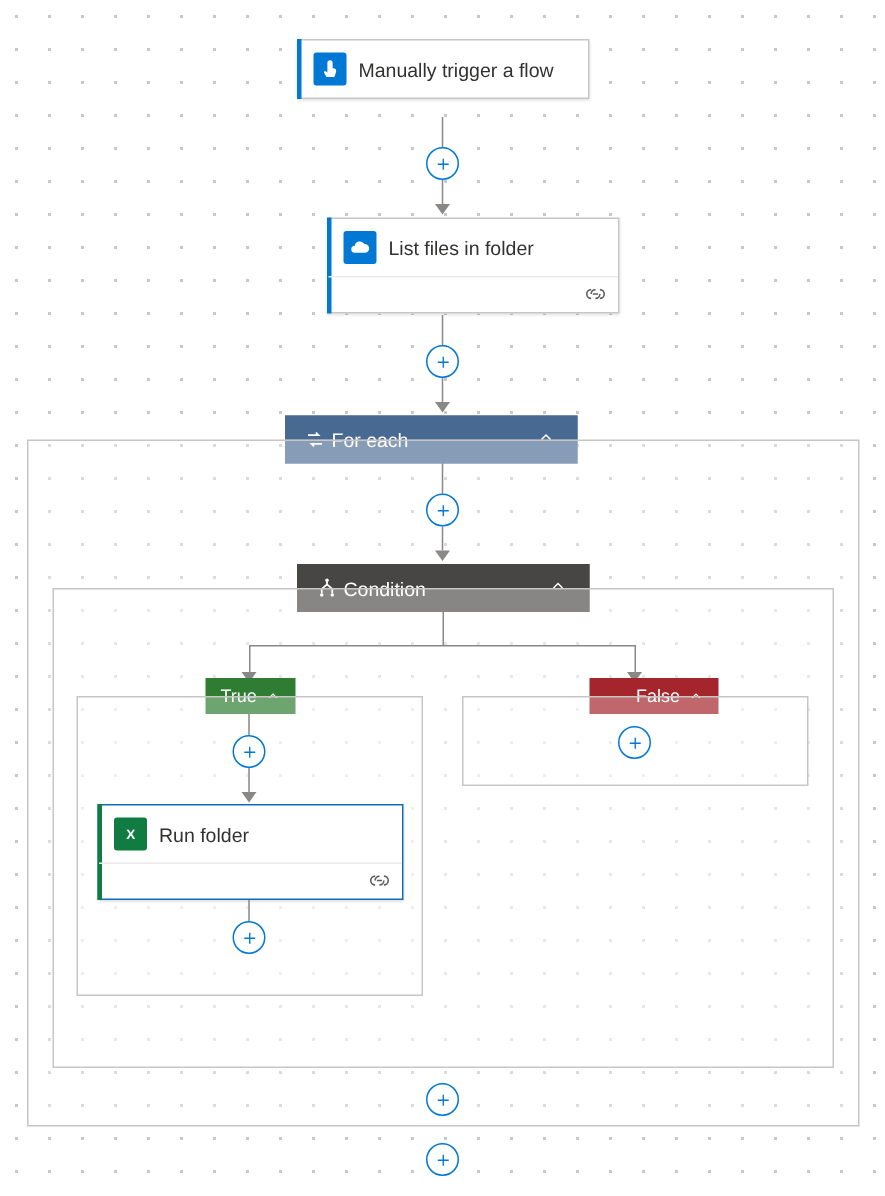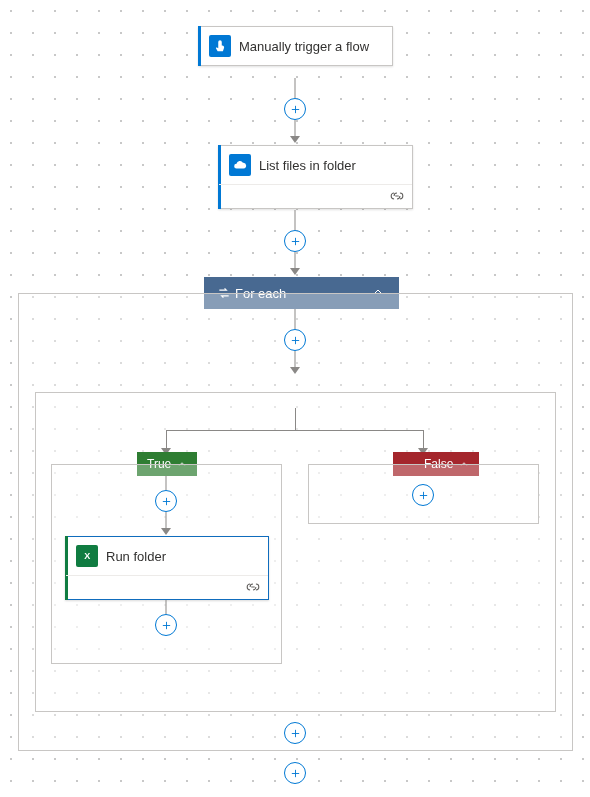--- a/index.html
+++ b/index.html
@@ -91,41 +91,53 @@
 
   <div class="vline abs" style="top:210px;height:20px;left:295px;"></div>
   <div class="plus abs" style="left:284px;top:230px;">
       <svg viewBox="0 0 24 24">
         <path d="M12 4v16M4 12h16"></path>
       </svg>
     </div>
   <div class="vline abs" style="top:252px;height:16px;left:295px;"></div>
   <div class="arrowhead abs" style="left:290px;top:268px;"></div>
 
-  <div class="foreach-hdr" style="left:204px;top:277px;width:195px;">
+  <div class="foreach-hdr" style="left:190px;top:277px;width:195px;">
     <svg width="14" height="14" viewBox="0 0 24 24" style="margin-right:4px;">
         <path d="M4 7h12l-3-3M20 17H8l3 3" stroke="#fff" stroke-width="2" fill="none"></path>
       </svg>
     <span style="color:#fff;">For each</span>
     <span class="chev"><svg viewBox="0 0 24 24">
           <path d="M6 15l6-6 6 6"></path>
         </svg></span>
   </div>
 
   <div class="foreach-box" style="left:18px;top:293px;width:555px;height:458px;"></div>
 
   <div class="vline abs" style="top:309px;height:20px;left:295px;"></div>
   <div class="plus abs" style="left:284px;top:329px;">
       <svg viewBox="0 0 24 24">
         <path d="M12 4v16M4 12h16"></path>
       </svg>
     </div>
   <div class="vline abs" style="top:351px;height:16px;left:295px;"></div>
   <div class="arrowhead abs" style="left:290px;top:367px;"></div>
 
+  <div class="cond-hdr" style="left:198px;top:376px;width:195px;">
+    <svg width="14" height="14" viewBox="0 0 24 24" style="margin-right:4px;">
+        <path d="M12 3v5M12 8l-6 5v5M12 8l6 5v5" stroke="#fff" stroke-width="2" fill="none"></path>
+        <circle cx="6" cy="20" r="2" fill="#fff"></circle>
+        <circle cx="18" cy="20" r="2" fill="#fff"></circle>
+        <circle cx="12" cy="3" r="2" fill="#fff"></circle>
+      </svg>
+    <span style="color:#fff;">Condition</span>
+    <span class="chev"><svg viewBox="0 0 24 24">
+          <path d="M6 15l6-6 6 6"></path>
+        </svg></span>
+  </div>
 
   <div class="cond-box" style="left:35px;top:392px;width:521px;height:320px;"></div>
 
   <div class="fork-v abs" style="left:295px;top:408px;height:22px;"></div>
   <div class="fork-h abs" style="left:166px;top:430px;width:258px;"></div>
   <div class="fork-v abs" style="left:166px;top:430px;height:20px;"></div>
   <div class="fork-v abs" style="left:423px;top:430px;height:20px;"></div>
   <div class="arrowhead abs" style="left:161px;top:448px;"></div>
   <div class="arrowhead abs" style="left:418px;top:448px;"></div>
 

